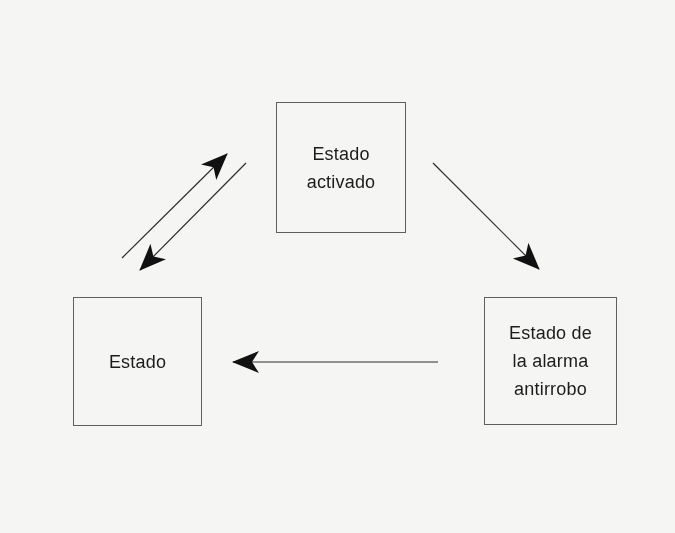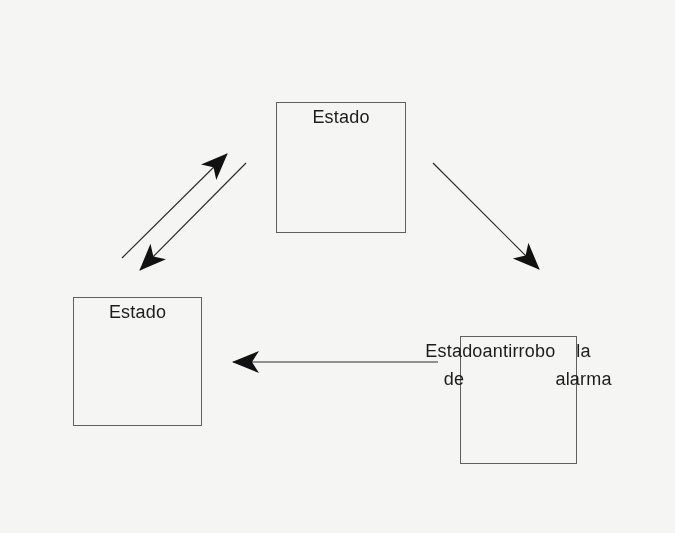--- a/index.html
+++ b/index.html
@@ -31,34 +31,34 @@
     stroke: var(--line);
     stroke-width: 1.2;
   }
   .arrowhead-shape {
     fill: var(--arrow);
     stroke: none;
   }
   .node {
     position: absolute;
     display: flex;
-    flex-direction: row;
-    align-items: flex-start;
+    flex-direction: column;
+    align-items: center;
     justify-content: center;
     border: 1px solid var(--border);
     background: transparent;
     color: var(--text);
     font-size: 18px;
     line-height: 28px;
     text-align: center;
     letter-spacing: 0.2px;
   }
   .node-activado    { left: 276px; top: 102px; width: 130px; height: 131px; }
   .node-desactivado { left:  73px; top: 297px; width: 129px; height: 129px; }
-  .node-alarma      { left: 460px; top: 297px; width: 117px; height: 128px; margin-top: 39px; }
+  .node-alarma      { left: 484px; top: 297px; width: 133px; height: 128px; }
 </style>
 </head>
 <body>
 
 <div class="canvas">
 
   <svg class="arrow-layer" viewBox="0 0 675 533">
     <defs>
       <marker id="ah" markerUnits="userSpaceOnUse" markerWidth="30" markerHeight="24" refX="26" refY="11" orient="auto">
         <path class="arrowhead-shape" d="M0,0 L27,11 L0,22 L7,11 Z"></path>
@@ -66,25 +66,26 @@
     </defs>
 
     <line class="edge" x1="122" y1="258" x2="227" y2="154" marker-end="url(#ah)"></line>
     <line class="edge" x1="246" y1="163" x2="140" y2="270" marker-end="url(#ah)"></line>
     <line class="edge" x1="433" y1="163" x2="539" y2="269" marker-end="url(#ah)"></line>
     <line class="edge" x1="438" y1="362" x2="233" y2="362" marker-end="url(#ah)"></line>
   </svg>
 
   <div class="node node-activado">
     <span class="label-line">Estado</span>
+    <span class="label-line">activado</span>
   </div>
 
   <div class="node node-desactivado">
     <span class="label-line">Estado</span>
   </div>
 
   <div class="node node-alarma">
     <span class="label-line">Estado de</span>
+    <span class="label-line">la alarma</span>
     <span class="label-line">antirrobo</span>
-    <span class="label-line">la alarma</span>
   </div>
 
 </div>
 
 </body></html>

